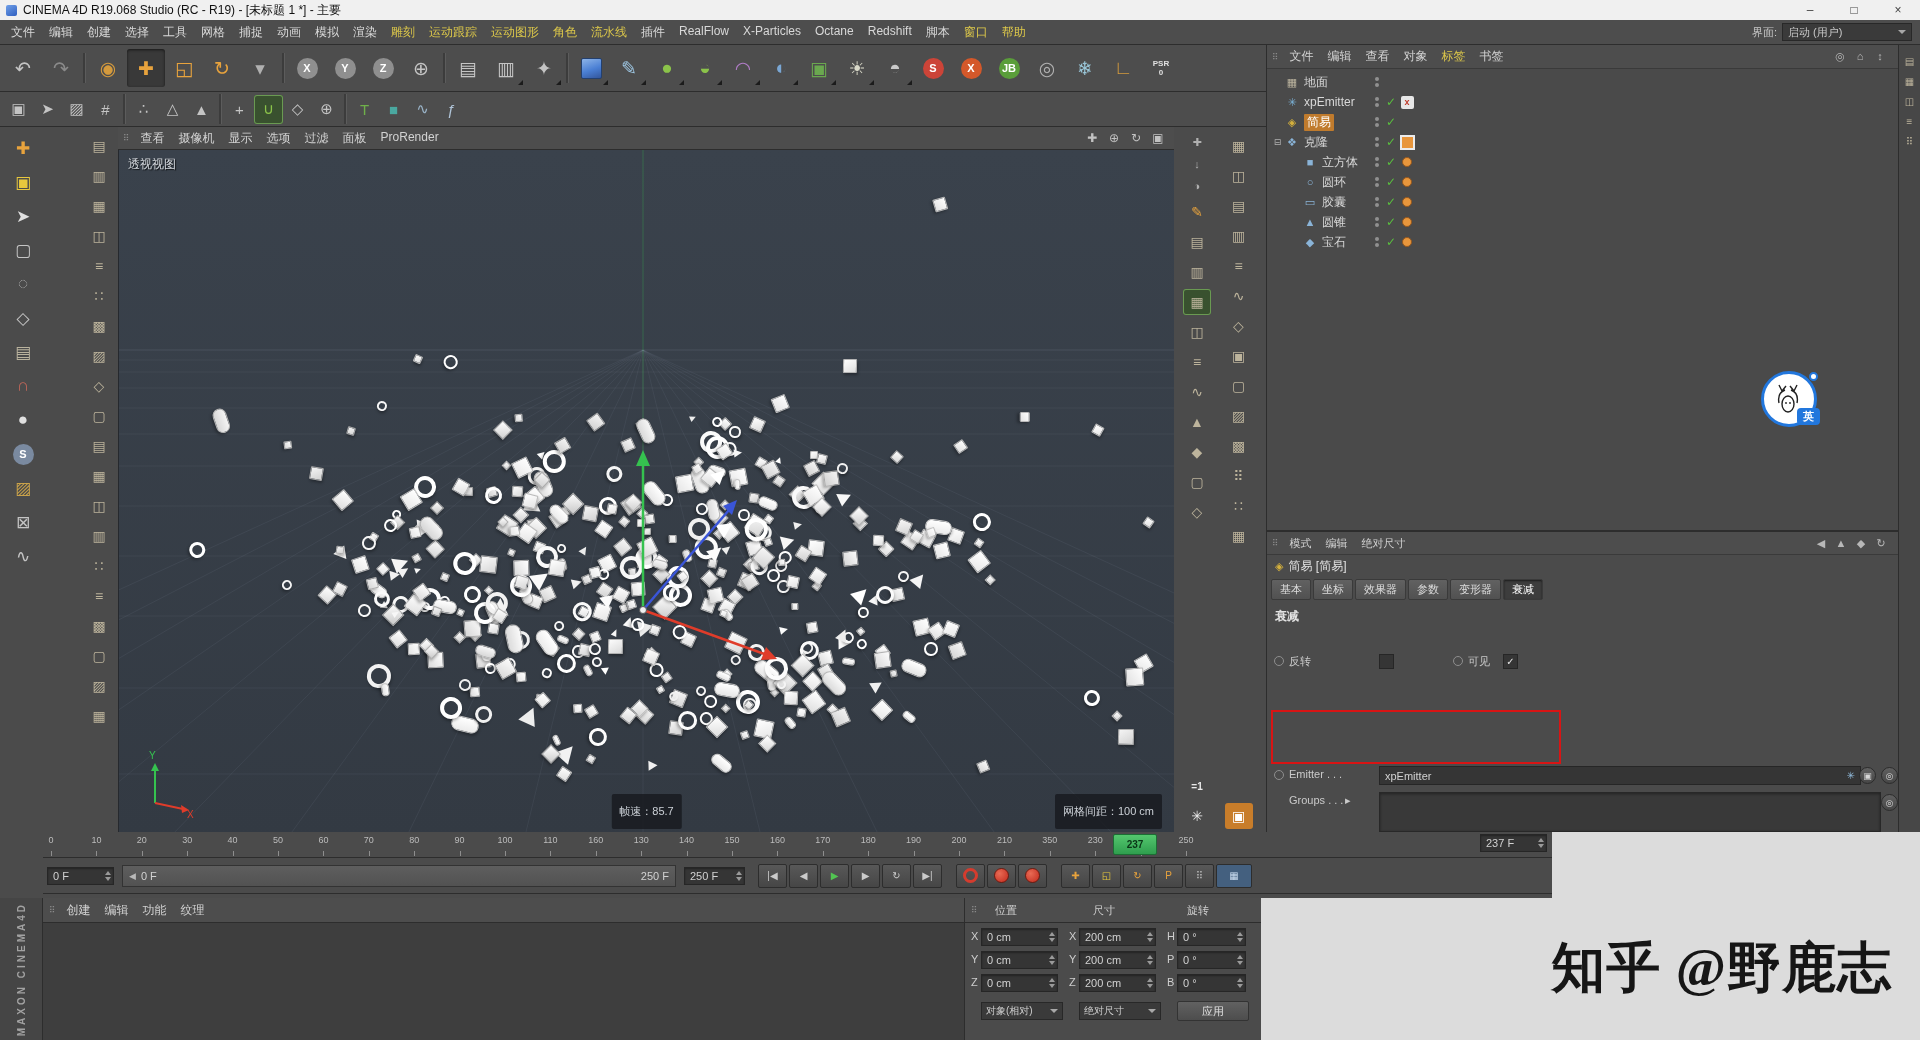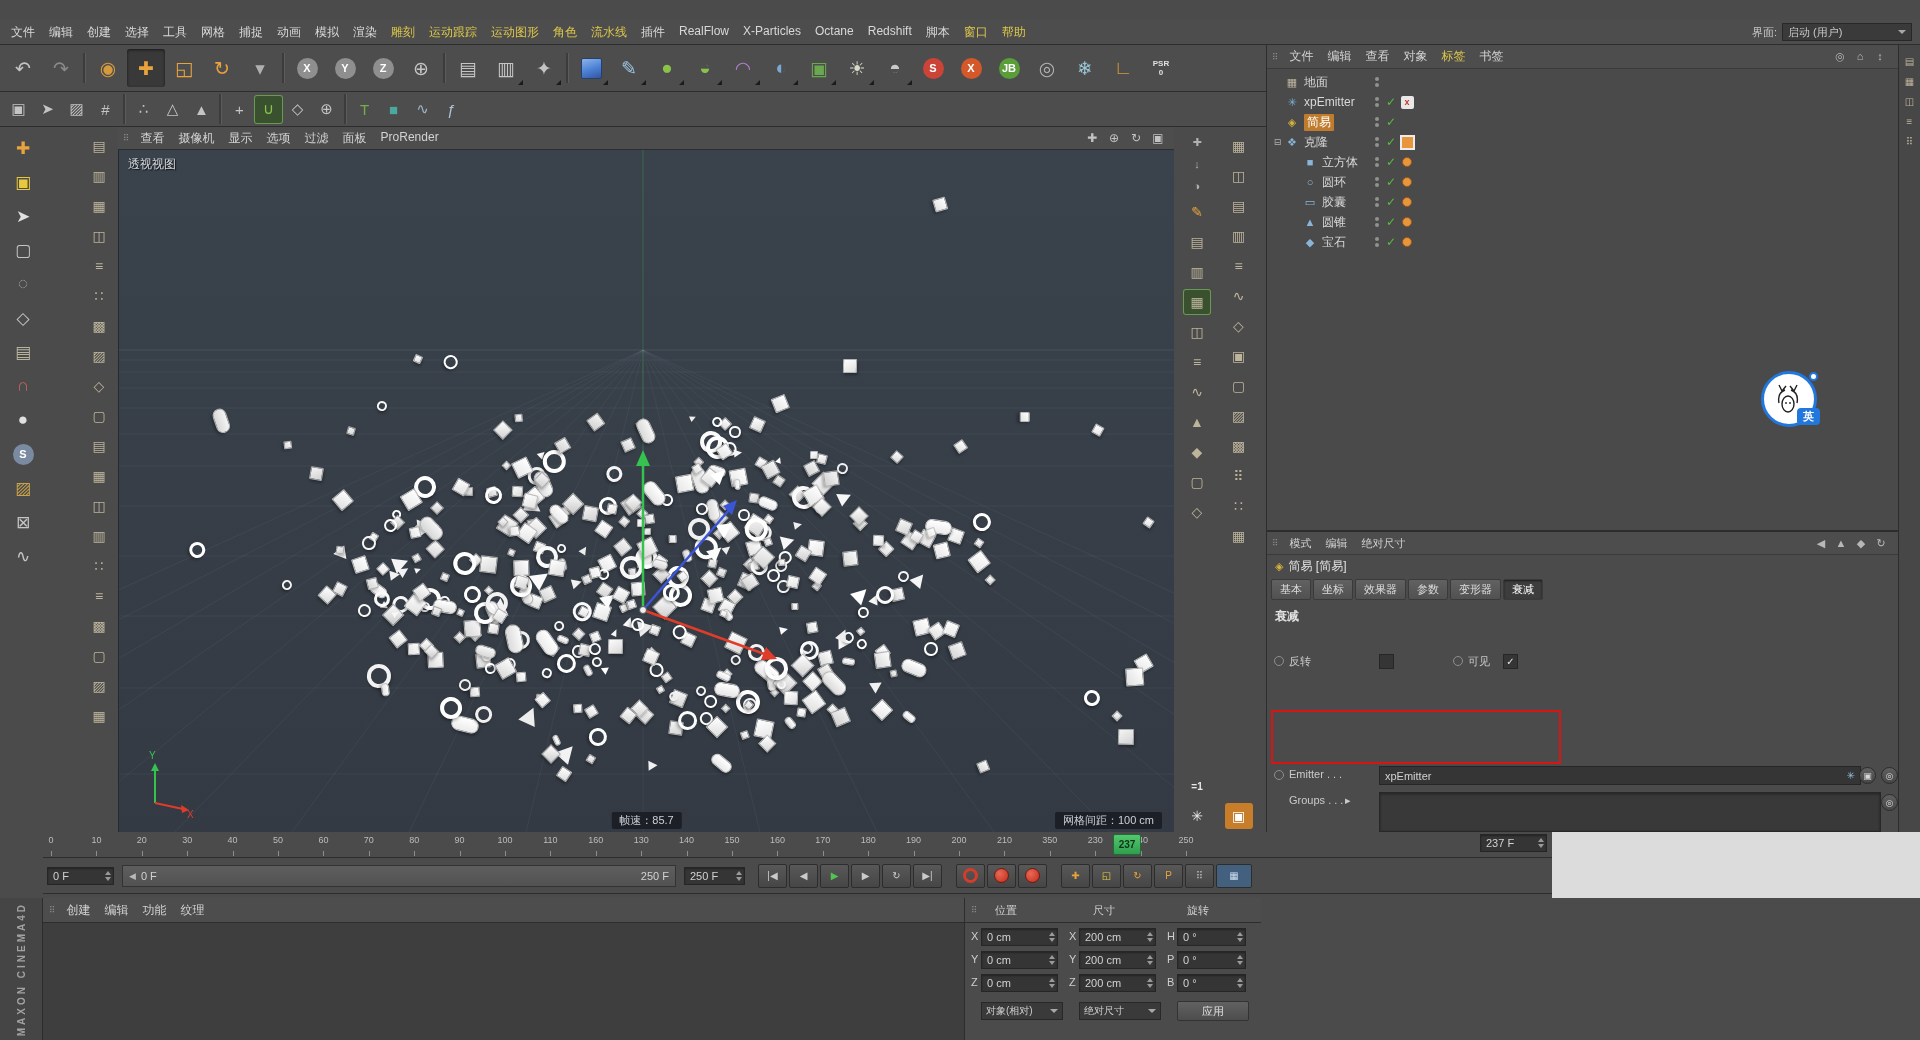--- a/index.html
+++ b/index.html
@@ -39,21 +39,21 @@
   .eqone{font-size:10px;font-weight:bold}
   
   .viewport{position:absolute;left:118px;top:127px;width:1056px;height:709px;background:#4d4d4d}
   .vpmenu{height:23px;display:flex;align-items:center;border-bottom:1px solid #2d2d2d;padding:0 5px;box-sizing:border-box}
   .vpitem{padding:0 7px;color:#d2d2d2;white-space:nowrap}
   .vpnav{margin-left:auto;display:flex}
   .vpnavi{width:22px;height:18px;display:flex;align-items:center;justify-content:center;color:#c2c2c2;font-size:12px}
   .vpcanvas{position:absolute;left:0;top:23px;width:1056px;height:686px;overflow:hidden;background:linear-gradient(#3a424c,#333a43);border-left:1px solid #26292e;border-bottom:1px solid #26292e;box-sizing:border-box}
   svg.layer{position:absolute;left:0;top:0}
   .vplabel{position:absolute;left:9px;top:6px;color:#d4d8dd;text-shadow:1px 1px 1px rgba(0,0,0,.8)}
-  .vpchip{position:absolute;bottom:6px;background:rgba(18,20,24,.7);color:#ccd1d7;font-size:11px;padding:1px 8px;border-radius:2px;white-space:nowrap}
+  .vpchip{position:absolute;bottom:6px;background:rgba(18,20,24,.7);color:#ccd1d7;font-size:11px;padding:10px 8px;border-radius:2px;white-space:nowrap}
   .chipfps{left:50%;transform:translateX(-50%)}
   .chipgrid{right:12px}
   .gizmo{position:absolute;left:18px;bottom:14px}
   .particle{position:absolute}
   
   .vstrip{position:absolute;top:131px;display:flex;flex-direction:column;align-items:center}
   #strip1{left:1180px;width:34px;height:700px}
   #strip2{left:1219px;width:39px;height:700px}
   
   .rightcol{position:absolute;left:1266px;top:45px;width:654px;height:787px;background:#4a4a4a;border-left:1px solid #2d2d2d;box-sizing:border-box}
@@ -108,21 +108,21 @@
   .linkico{margin-left:auto;color:#8fb8d8;font-size:10px}
   .roundbtn{position:absolute;width:15px;height:15px;border-radius:50%;background:linear-gradient(#606060,#474747);border:1px solid #2c2c2c;color:#d8d8d8;font-size:9px;display:flex;align-items:center;justify-content:center}
   .groupsbox{position:absolute;left:112px;top:2px;width:500px;height:38px;background:#393939;border:1px solid #282828;box-shadow:inset 0 1px 3px rgba(0,0,0,.4)}
   .redbox{position:absolute;left:4px;top:178px;width:286px;height:50px;border:2px solid #d81414;pointer-events:none;z-index:30}
   .rdock{position:absolute;left:1898px;top:45px;width:22px;height:787px;background:#474747;border-left:1px solid #2d2d2d;display:flex;flex-direction:column;align-items:center;padding-top:6px;box-sizing:border-box}
   .rdock .bicon{width:16px;height:16px;font-size:10px;margin:2px 0}
   
   .timeline{position:absolute;left:43px;top:832px;width:1509px;height:26px;background:#4b4b4b;border-bottom:1px solid #2d2d2d;box-sizing:border-box}
   .tnum{position:absolute;top:3px;font-size:9px;color:#bcbcbc;transform:translateX(-50%)}
   .tick{position:absolute;bottom:1px;width:1px;height:5px;background:#8e8e8e}
-  .playhead{position:absolute;top:2px;width:28px;height:21px;background:linear-gradient(#54c76e,#2f9e4e);border:1px solid #1c6e34;border-radius:2px;color:#0a3517;font-weight:bold;font-size:10px;display:flex;align-items:center;justify-content:center;box-sizing:border-box}
+  .playhead{position:absolute;top:2px;width:44px;height:21px;background:linear-gradient(#54c76e,#2f9e4e);border:1px solid #1c6e34;border-radius:2px;color:#0a3517;font-weight:bold;font-size:10px;display:flex;align-items:center;justify-content:center;box-sizing:border-box}
   .tlfield{left:1437px;width:58px}
   .transport{position:absolute;left:43px;top:858px;width:1509px;height:36px;background:#4b4b4b;border-bottom:1px solid #2d2d2d;display:flex;align-items:center;padding-left:4px;box-sizing:border-box}
   .rangebar{position:relative;width:540px;height:20px;background:linear-gradient(#5e5e5e,#525252);border:1px solid #333;margin-left:8px;display:flex;align-items:center;padding:0 6px;color:#d2d2d2;font-size:11px}
   .rh{color:#b8b8b8;margin-right:5px;font-size:9px}
   .rend{margin-left:auto}
   .tbtn{width:27px;height:22px;margin:0 1px;background:linear-gradient(#585858,#464646);border:1px solid #2d2d2d;border-radius:2px;display:flex;align-items:center;justify-content:center;font-size:10px;color:#cacaca;flex:none}
   .tbtn.wide{width:34px}
   .tgap{width:12px;flex:none}
   .recring{width:9px;height:9px;border:3px solid #d43c2e;border-radius:50%}
   .recfill{width:13px;height:13px;background:radial-gradient(circle at 35% 35%,#e86a54,#c22a1c);border-radius:50%;border:1px solid #6e1a10}
@@ -139,20 +139,29 @@
   .applybtn{position:absolute;height:18px;background:linear-gradient(#616161,#4d4d4d);border:1px solid #333;border-radius:2px;color:#e0e0e0;font-size:11px;display:flex;align-items:center;justify-content:center}
   .lightarea{position:absolute;left:1261px;top:898px;width:659px;height:142px;background:#dcdcdc}
   .lightarea2{position:absolute;left:1552px;top:832px;width:368px;height:66px;background:#dcdcdc}
   .watermark{position:absolute;right:28px;top:34px;font-family:"Liberation Serif","DejaVu Serif",serif;font-weight:bold;font-size:54px;color:#161616;letter-spacing:1px;white-space:nowrap}
 </style>
 </head>
 <body>
 
 <div class="app">
 
+  <div class="titlebar">
+    <span class="appicon"></span>
+    <span class="titletext">CINEMA 4D R19.068 Studio (RC - R19) - [未标题 1 *] - 主要</span>
+    <span class="wbtns">
+      <span class="wbtn">–</span>
+      <span class="wbtn">□</span>
+      <span class="wbtn">×</span>
+    </span>
+  </div>
 
   <div class="menubar">
     <div id="menuitems" style="display:flex">
         <div class="mitem">文件</div>
         <div class="mitem">编辑</div>
         <div class="mitem">创建</div>
         <div class="mitem">选择</div>
         <div class="mitem">工具</div>
         <div class="mitem">网格</div>
         <div class="mitem">捕捉</div>
@@ -1505,15 +1514,18 @@
         <div class="spin">
           <div class="up"></div>
           <div class="dn"></div>
         </div>
       </div>
       <div class="cdd" style="left: 16px; top: 104px; width: 72px;">对象(相对)<div class="ddarrow"></div></div>
       <div class="cdd" style="left: 114px; top: 104px; width: 72px;">绝对尺寸<div class="ddarrow"></div></div>
       <div class="applybtn" style="left: 212px; top: 103px; width: 70px;">应用</div>
     </div>
 
+  <div class="lightarea">
+    <div class="watermark">知乎 @野鹿志</div>
+  </div>
   <div class="lightarea2"></div>
 
 </div>
 
 </body></html>

